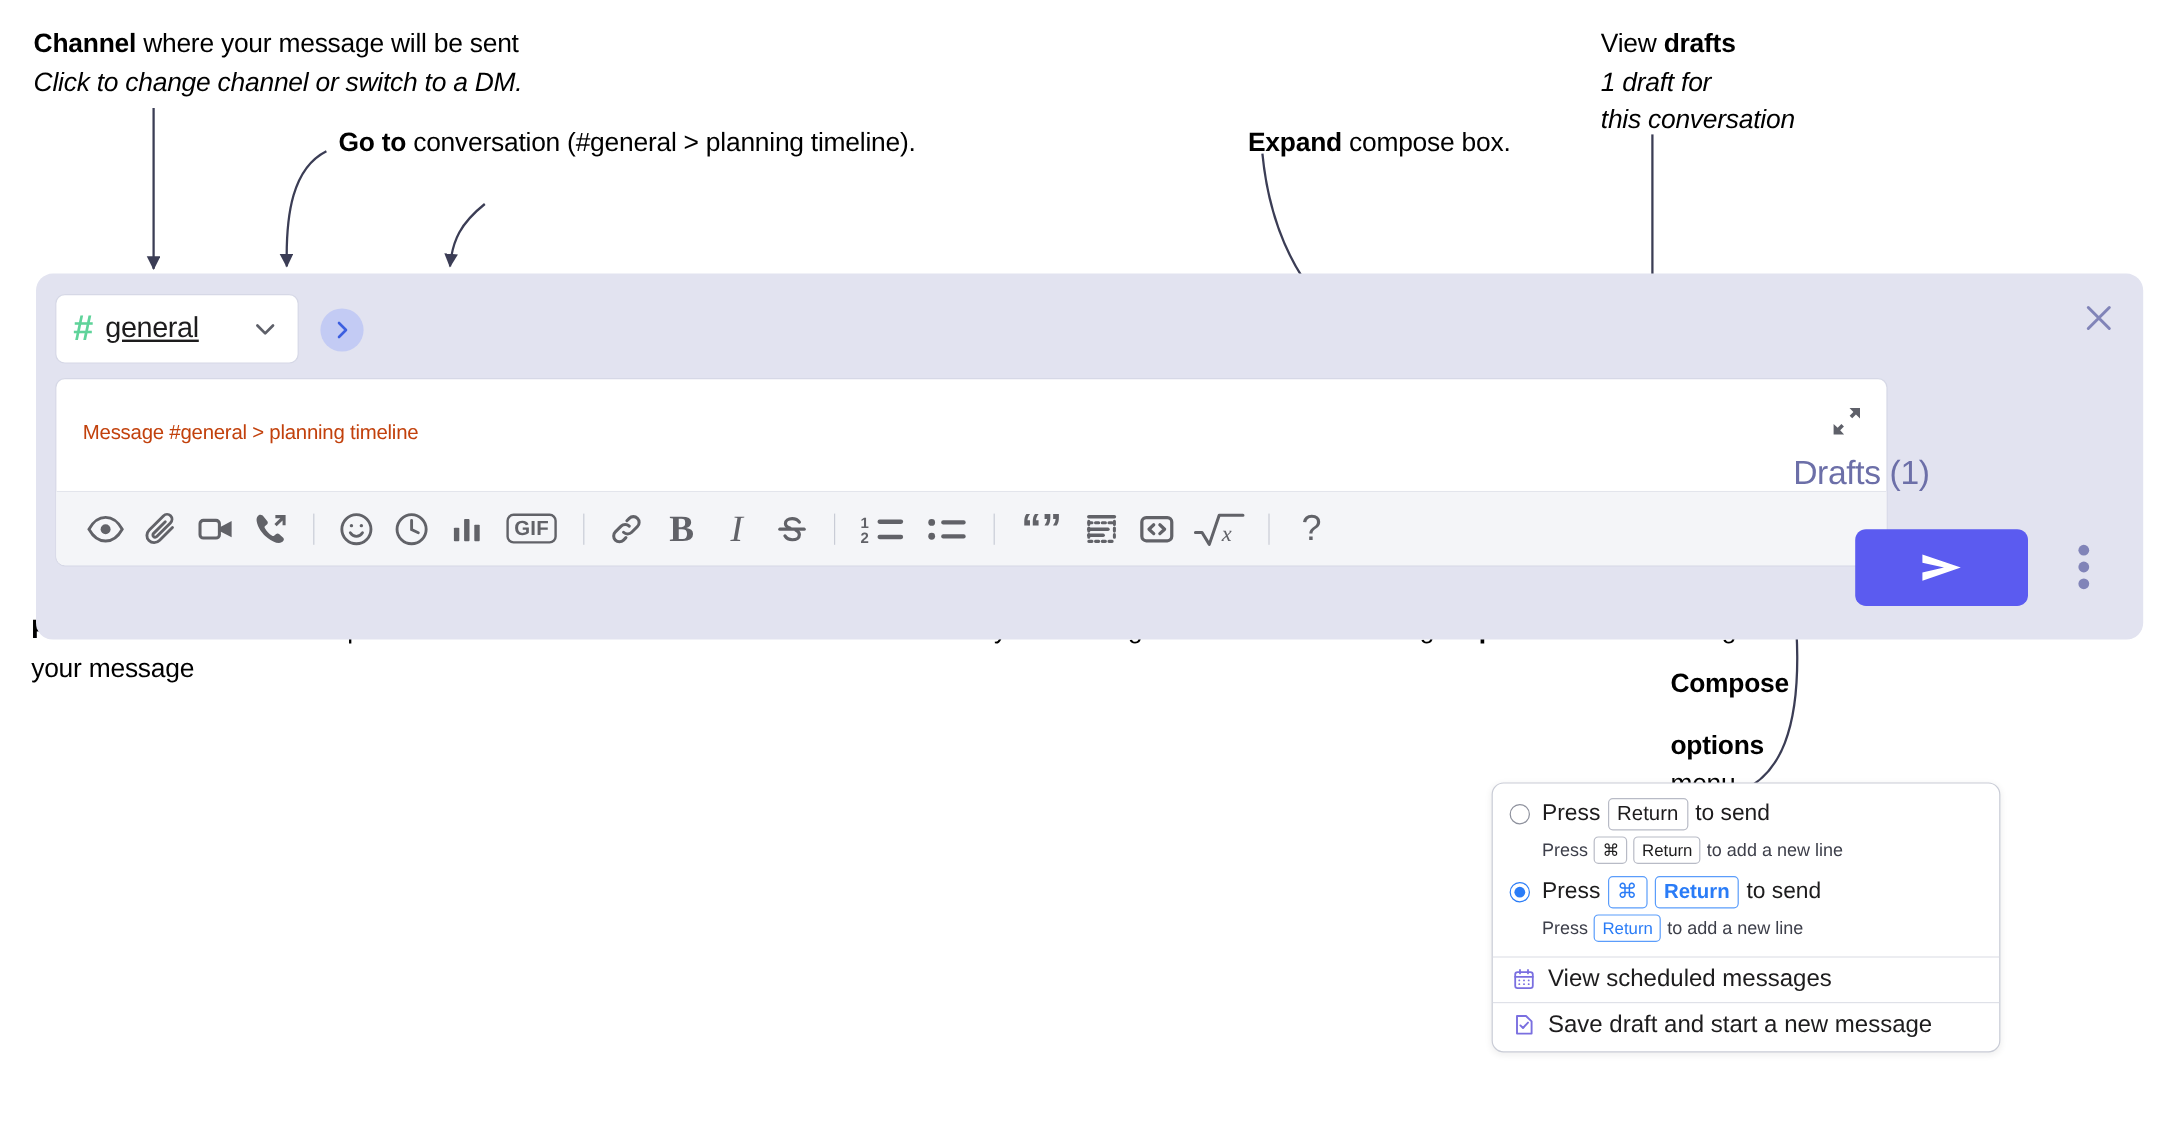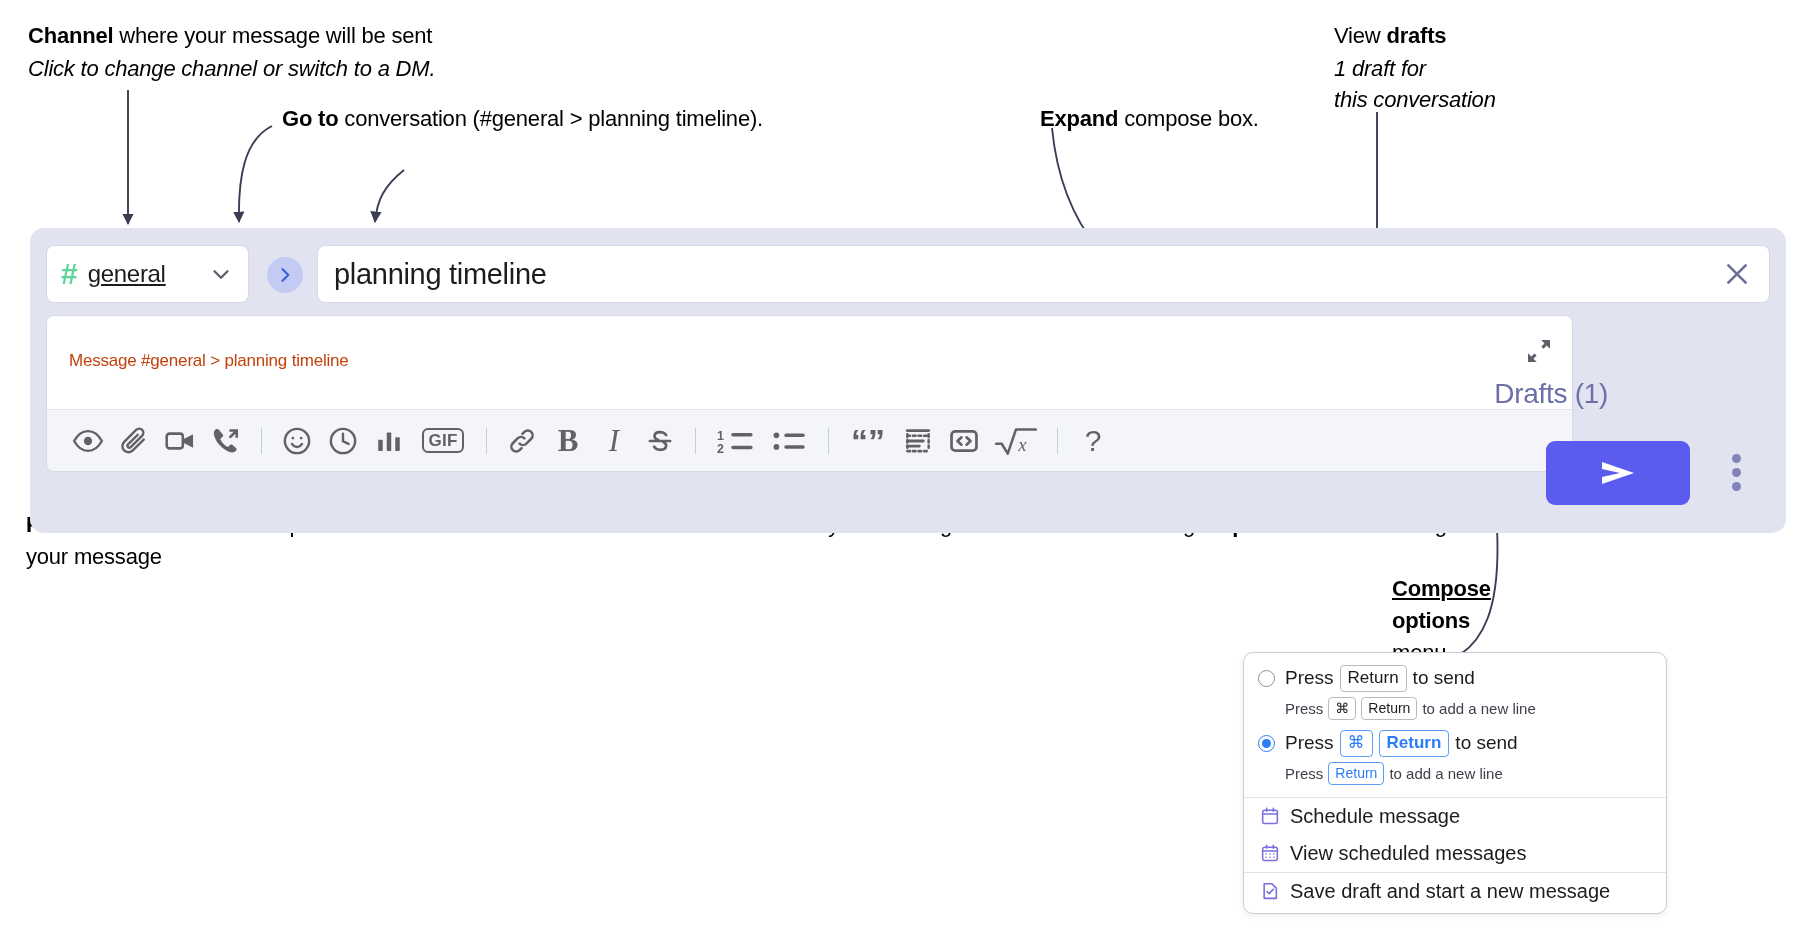--- a/index.html
+++ b/index.html
@@ -206,21 +206,21 @@
   </div>
 
   <div class="anno" style="left:1092px;top:511px;">
     <span>Formatting </span><b>help</b>
   </div>
 
   <div class="anno" style="left:1312px;top:511px;">
     <b>Send</b><span> message</span>
   </div>
 
-  <div class="anno" style="left:1392px;top:575px;text-decoration:underline;">
+  <div class="anno" style="left:1392px;top:556px;">
     <b>Compose</b>
   </div>
   <div class="anno" style="left:1392px;top:607px;">
     <b>options</b>
   </div>
   <div class="anno" style="left:1392px;top:639px;">
     <span>menu</span>
   </div>
 
   <svg class="abs" style="left:0;top:0;" width="1814" height="944">
@@ -280,28 +280,20 @@
       </div>
 
       <button id="goto-btn">
         <span>
           <svg width="20" height="20" viewBox="0 0 24 24" stroke="#3c5fe0" stroke-width="2.6" fill="none" stroke-linecap="round" stroke-linejoin="round">
             <path d="M9 5 L16 12 L9 19"></path>
           </svg>
         </span>
       </button>
 
-      <div id="topic-field">
-        <span id="topic-value">planning timeline</span>
-        <span id="topic-clear">
-          <svg width="32" height="32" viewBox="0 0 24 24" stroke="#6b6f99" stroke-width="2" fill="none" stroke-linecap="round">
-            <path d="M5.5 5.5 L18.5 18.5 M18.5 5.5 L5.5 18.5"></path>
-          </svg>
-        </span>
-      </div>
     </div>
 
     <div id="message-box" class="inner-white">
       <div id="message-placeholder">Message #general &gt; planning timeline</div>
 
       <div id="expand-btn">
         <svg width="30" height="30" viewBox="0 0 24 24" fill="#5e6069">
           <path d="M13.8 3.2 L20.8 3.2 L20.8 10.2 L18.1 7.6 L15.6 10.1 L13.9 8.4 L16.4 5.9 Z"></path>
           <path d="M10.2 20.8 L3.2 20.8 L3.2 13.8 L5.9 16.4 L8.4 13.9 L10.1 15.6 L7.6 18.1 Z"></path>
         </svg>
@@ -498,30 +490,20 @@
       </div>
       <div class="rsub" style="margin-bottom:2px">
         <span>Press</span>
         <span class="key sm blue">Return</span>
         <span>to add a new line</span>
       </div>
     </div>
 
     <div class="menu-sep"></div>
 
-    <div class="menu-item">
-      <span class="mi-icon">
-        <svg width="20" height="20" viewBox="0 0 24 24" stroke="currentColor" stroke-width="1.9" fill="none" stroke-linecap="round">
-          <rect x="3.2" y="5" width="17.6" height="16" rx="2.4"></rect>
-          <path d="M3.2 9.6 L20.8 9.6"></path>
-          <path d="M8 2.8 L8 6.2 M16 2.8 L16 6.2"></path>
-        </svg>
-      </span>
-      <span>Schedule message</span>
-    </div>
 
     <div class="menu-item">
       <span class="mi-icon">
         <svg width="20" height="20" viewBox="0 0 24 24" stroke="currentColor" stroke-width="1.8" fill="none" stroke-linecap="round">
           <rect x="3.2" y="5" width="17.6" height="16" rx="2.4"></rect>
           <path d="M3.2 9.6 L20.8 9.6"></path>
           <path d="M8 2.8 L8 6.2 M16 2.8 L16 6.2"></path>
           <g stroke-width="1.7">
             <path d="M7.2 13.2 L7.4 13.2 M11.9 13.2 L12.1 13.2 M16.6 13.2 L16.8 13.2"></path>
             <path d="M7.2 17 L7.4 17 M11.9 17 L12.1 17 M16.6 17 L16.8 17"></path>

